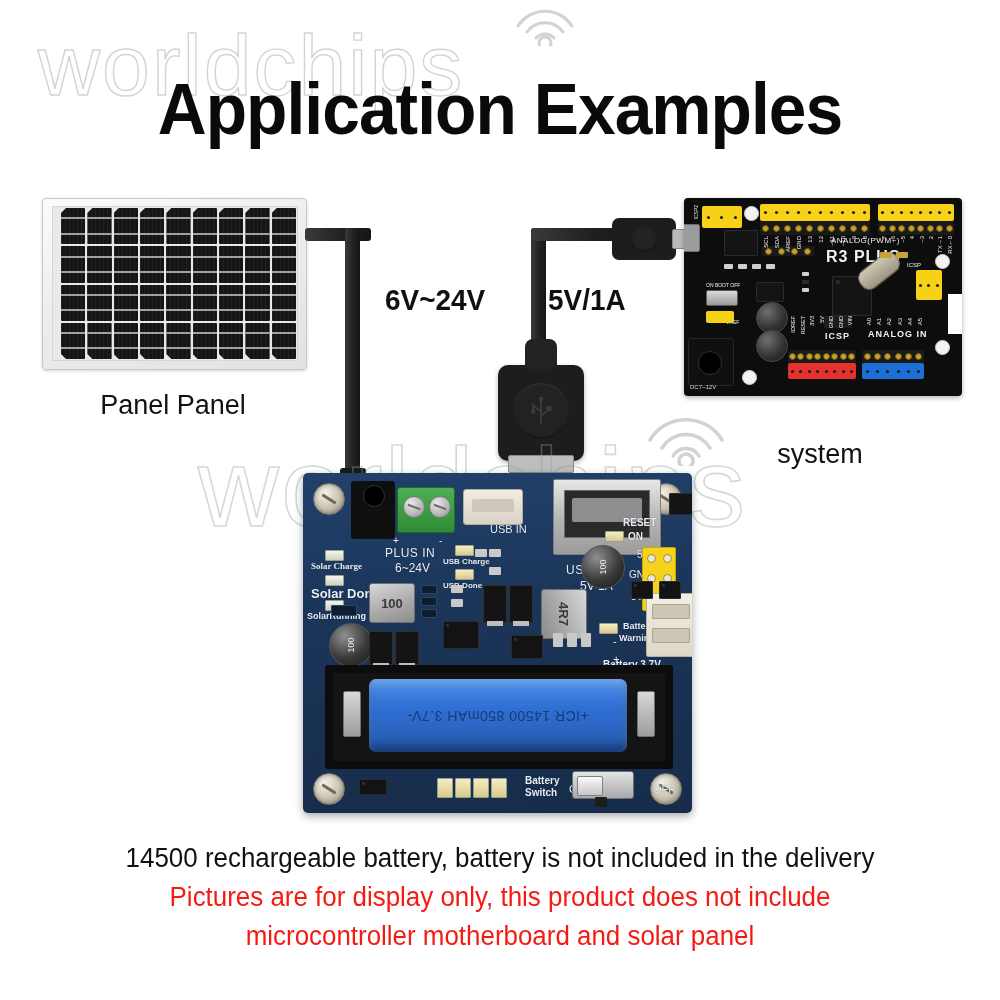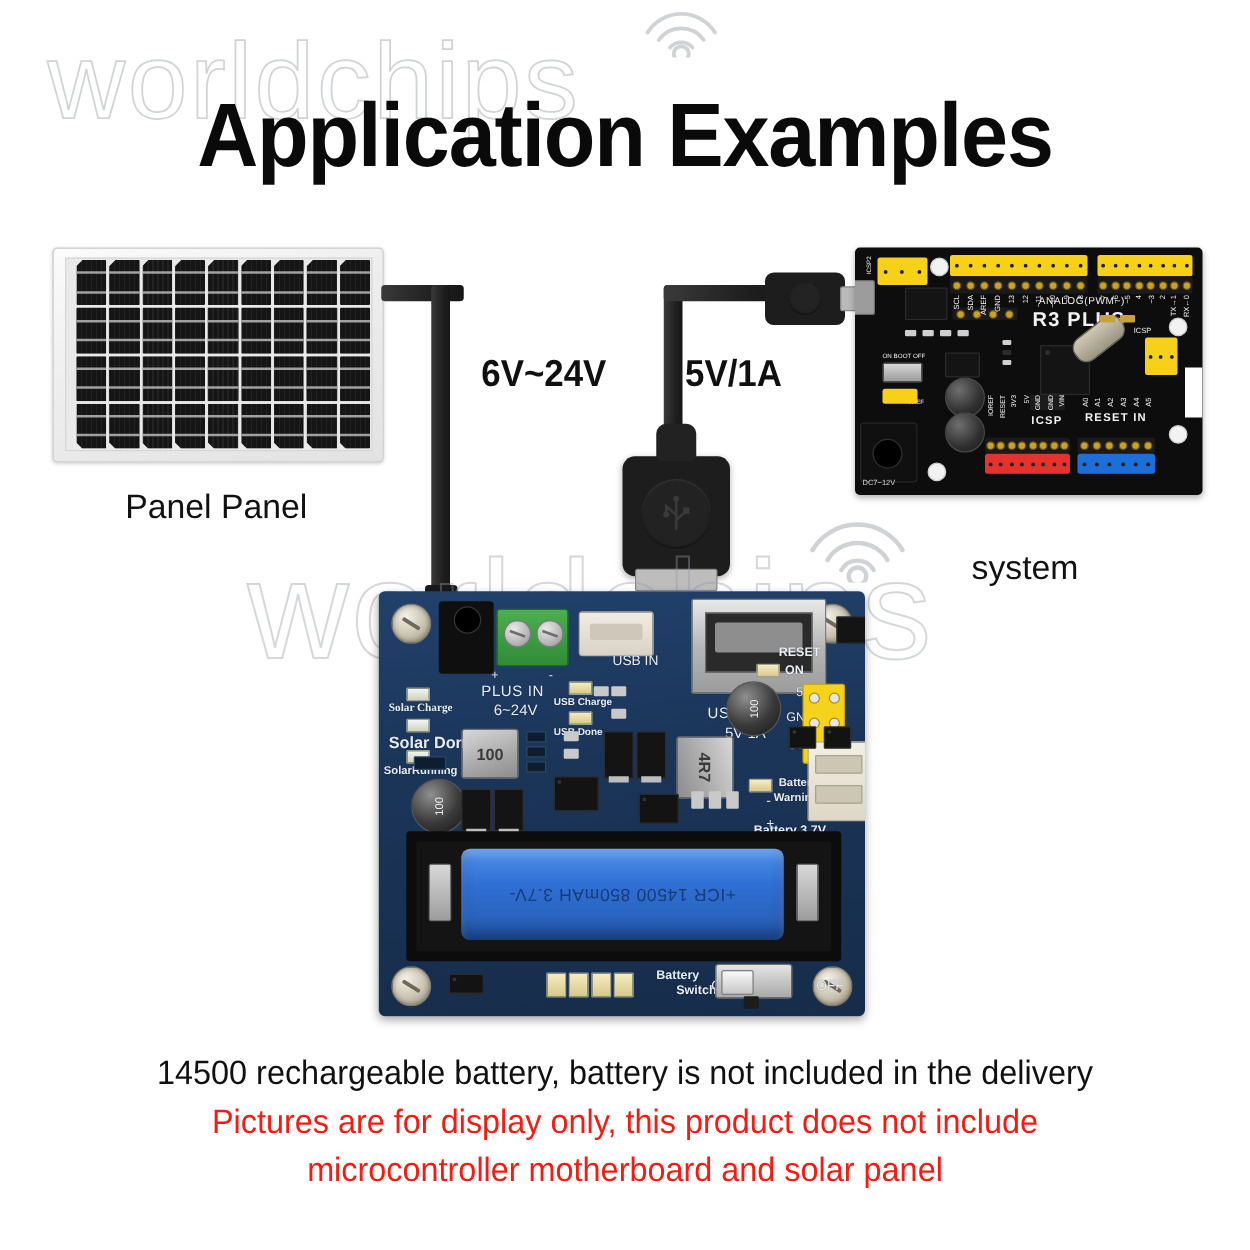--- a/index.html
+++ b/index.html
@@ -359,21 +359,21 @@
     <div class="mhole" style="left:251px;top:142px;width:13px;height:13px;"></div>
     <div class="mhole" style="left:58px;top:172px;width:13px;height:13px;"></div>
 
     <div id="mcu-usb"></div>
     <div id="mcu-dcjack"></div>
     <div class="silk" style="left:6px;top:186px;font-size:6px;color:#d8d8d8;">DC7~12V</div>
 
     <div class="silk" style="left:147px;top:38px;font-size:8px;letter-spacing:.5px;">ANALOG(PWM~)</div>
     <div class="silk" style="left:142px;top:50px;font-size:16px;font-weight:bold;letter-spacing:1px;">R3 PLUS</div>
     <div class="silk" style="left:141px;top:133px;font-size:9px;letter-spacing:1px;font-weight:bold;">ICSP</div>
-    <div class="silk" style="left:184px;top:131px;font-size:9px;letter-spacing:1px;font-weight:bold;">RESET IN</div>
+    <div class="silk" style="left:184px;top:131px;font-size:9px;letter-spacing:1px;font-weight:bold;">ANALOG IN</div>
     <div class="silk" style="left:22px;top:84px;font-size:5px;">ON BOOT OFF</div>
     <div class="silk" style="left:223px;top:64px;font-size:6px;">ICSP</div>
     <div class="silk" style="left:42px;top:121px;font-size:5px;">VREF</div>
 
     <div class="hdr hdr-gold" style="left:104px;top:152px;width:68px;height:13px;">
         <div class="pins">
           <i></i>
           <i></i>
           <i></i>
           <i></i>
@@ -611,21 +611,21 @@
         <div class="btxt">+ICR 14500 850mAH 3.7V-</div>
       </div>
     </div>
 
     <div class="ic" style="left:56px;top:306px;width:26px;height:14px;"></div>
     <div class="led y" style="left:134px;top:305px;width:14px;height:18px;"></div>
     <div class="led y" style="left:152px;top:305px;width:14px;height:18px;"></div>
     <div class="led y" style="left:170px;top:305px;width:14px;height:18px;"></div>
     <div class="led y" style="left:188px;top:305px;width:14px;height:18px;"></div>
     <div class="pcb-txt b" style="left:222px;top:302px;font-size:10px;">Battery</div>
-    <div class="pcb-txt b" style="left:222px;top:314px;font-size:10px;margin-left:16px;">Switch</div>
+    <div class="pcb-txt b" style="left:222px;top:314px;font-size:10px;">Switch</div>
     <div class="pcb-txt" style="left:266px;top:310px;font-size:11px;">ON</div>
     <div class="pcb-txt" style="left:350px;top:310px;font-size:11px;">OFF</div>
     <div id="batt-switch">
       <div class="knob"></div>
       <div class="stem"></div>
     </div>
   </div>
 
   <div class="foot foot-1">14500 rechargeable battery, battery is not included in the delivery</div>
   <div class="foot foot-2">Pictures are for display only, this product does not include</div>

